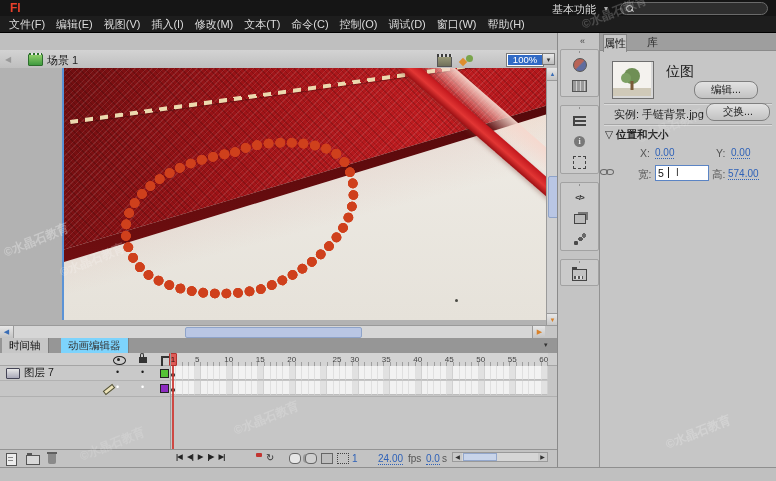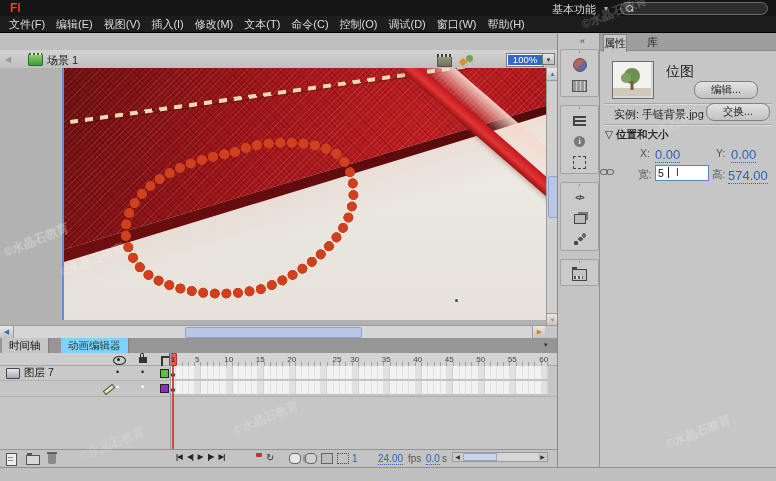--- a/index.html
+++ b/index.html
@@ -165,21 +165,21 @@
   .ptab.inactive{color:#2e2e2e;}
   .thumb{position:absolute;left:12px;top:28px;width:40px;height:36px;background:#fff;border:1px solid #6f6f6f;box-shadow:inset 0 0 0 2px #d8d8d8;}
   .ptype{position:absolute;left:66px;top:30px;font-size:14px;color:#1a1a1a;}
   .pbtn{position:absolute;width:62px;height:16px;background:linear-gradient(#e2e2e2,#c2c2c2);border:1px solid #7f7f7f;border-radius:8px;
         font-size:10.5px;text-align:center;line-height:15px;color:#222;}
   .pdiv{position:absolute;left:4px;width:168px;height:1px;background:#a6a6a6;box-shadow:0 1px 0 #dadada;}
   .pinst{position:absolute;left:14px;top:74px;font-size:11px;color:#1a1a1a;}
   .psec{position:absolute;left:5px;top:95px;font-size:10.5px;color:#222;}
   .psec b{font-weight:bold;}
   .plabel{position:absolute;font-size:10.5px;color:#555;}
-  .pval{position:absolute;font-size:13px;}
+  .pval{position:absolute;font-size:10px;}
   .chain{position:absolute;left:0px;top:136px;display:flex;}
   .chain i{display:block;width:8px;height:6px;border:1.5px solid #666;border-radius:50%;box-sizing:border-box;}
   .chain i + i{margin-left:-2px;}
   .winput{position:absolute;left:55px;top:132px;width:48px;height:14px;background:#fff;border:1px solid #5b84c4;font-size:10.5px;
           padding:0 2px;font-family:inherit;color:#111;box-sizing:content-box;}
   .caret{position:absolute;left:68px;top:134px;width:1px;height:11px;background:#222;}
   .ibeam{position:absolute;left:74px;top:133px;width:7px;height:13px;color:#333;font-size:10px;line-height:13px;text-align:center;}
   
   .wm{position:absolute;color:#fff;font-weight:bold;font-size:12px;transform:rotate(-22deg);white-space:nowrap;pointer-events:none;}
 </style>

